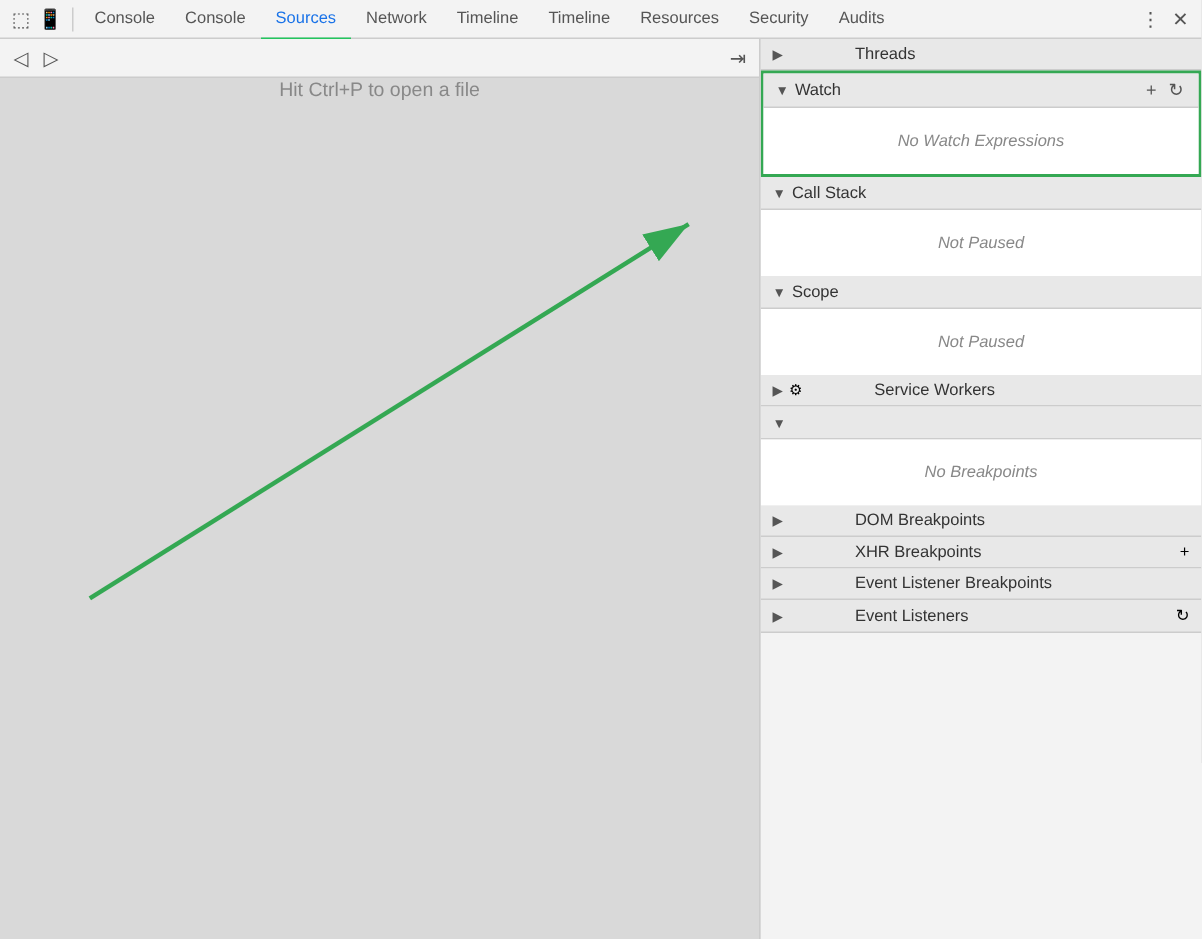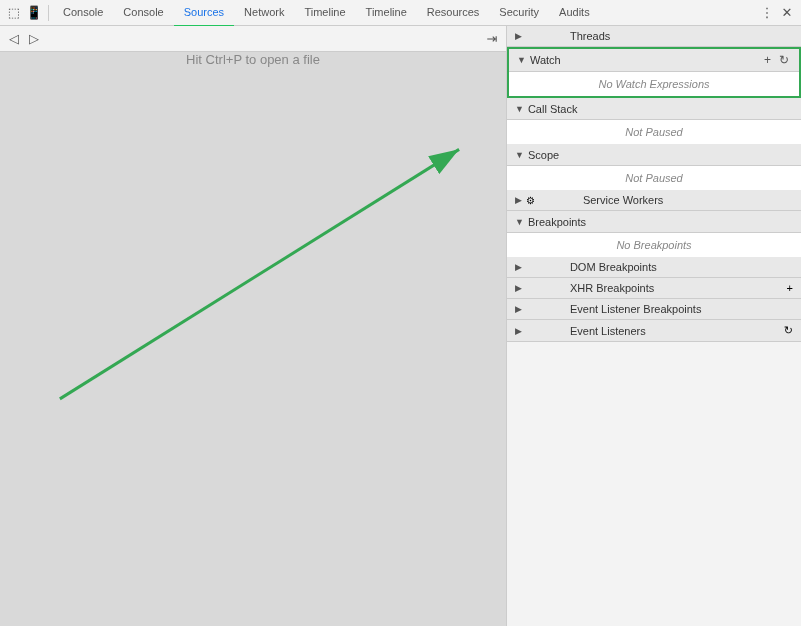--- a/index.html
+++ b/index.html
@@ -53,21 +53,21 @@
     .section-header .actions { display: flex; gap: 4px; }
     .section-header .action-btn { cursor: pointer; color: #555; font-size: 12px; padding: 0 2px; }
 
     
     .watch-section { border: 2px solid #34a853; }
     .watch-header { background: #e8e8e8; }
 
     
     .section-content { background: #fff; }
     .section-placeholder {
-      padding: 6px 8px; color: #888; font-size: 11px; text-align: center; font-style: italic;
+      padding: 16px 8px; color: #888; font-size: 11px; text-align: center; font-style: italic;
     }
 
     
     .section-row {
       display: flex; align-items: center; padding: 4px 8px; background: #e8e8e8;
       border-bottom: 1px solid #ccc; cursor: pointer;
     }
     .section-row .arrow { margin-right: 4px; font-size: 9px; color: #555; }
     .section-row .label { font-size: 11px; color: #333; margin-left: 44px; }
     .section-row .icon-gear { margin-right: 4px; font-size: 10px; }
@@ -164,21 +164,20 @@
       </div>
 
       <div class="section-row">
         <span class="arrow">▶</span>
         <span class="icon-gear">⚙</span>
         <span class="label">Service Workers</span>
       </div>
 
       <div class="section-header">
         <span class="arrow">▼</span>
-        <span class="label">Breakpoints</span>
       </div>
       <div class="section-content">
         <div class="section-placeholder">No Breakpoints</div>
       </div>
 
       <div class="section-row">
         <span class="arrow">▶</span>
         <span class="label">DOM Breakpoints</span>
       </div>
 

